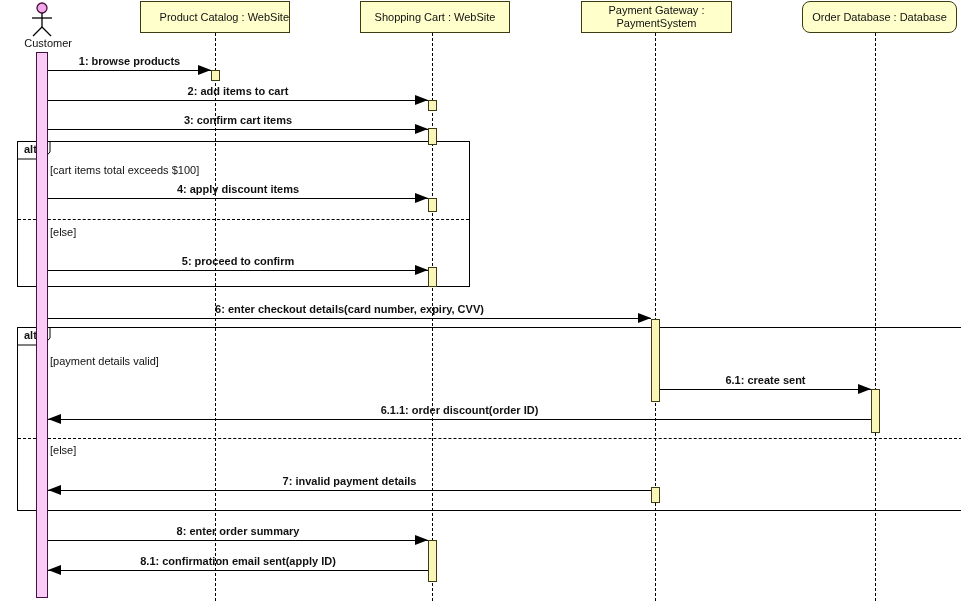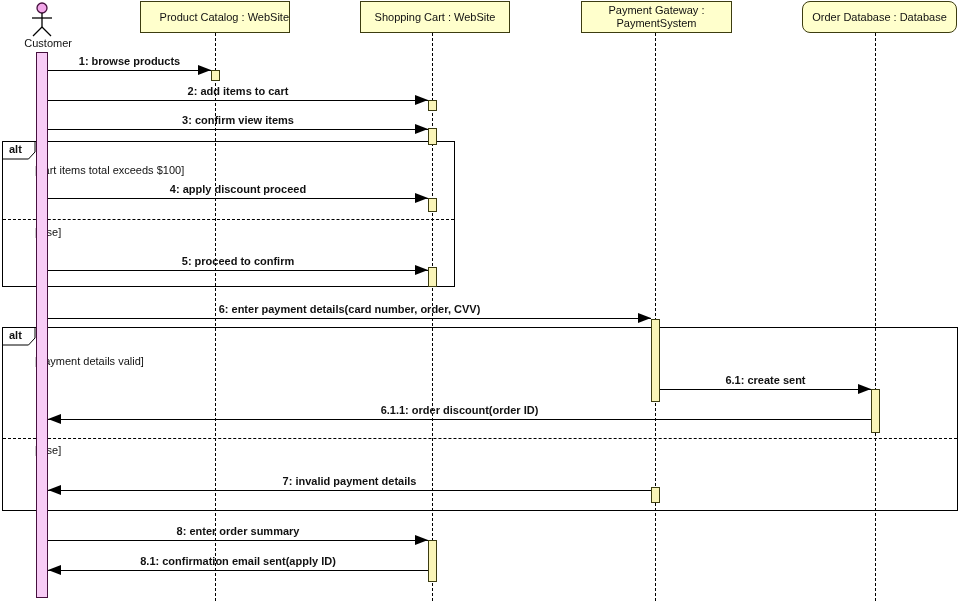--- a/index.html
+++ b/index.html
@@ -10,21 +10,21 @@
   }
   
   .lifeline-dash { position:absolute; width:0; border-left:1px dashed #000; }
   
   .head-box {
     position:absolute; background:#FFFFCC; border:1px solid #3c3c10;
     display:flex; flex-direction:column; align-items:center; justify-content:center;
     text-align:center; line-height:13px; box-sizing:border-box;
   }
   
-  .frag { position:absolute; border:1px solid #000; box-sizing:border-box; }
+  .frag { position:absolute; border:1px solid #000; box-sizing:border-box;margin-left:15px; }
   .frag-divider { position:absolute; left:0; right:0; border-top:1px dashed #000; }
   .guard { position:absolute; left:32px; white-space:nowrap; }
   .frag-op { position:absolute; left:-1px; top:-1px; width:34px; height:19px; }
   .frag-op span { position:absolute; left:7px; top:2px; font-weight:bold; }
   
   .msg { position:absolute; height:0; }
   .msg .line { position:absolute; left:0; right:0; top:0; border-top:1px solid #000; }
   .msg .label {
     position:absolute; left:0; right:0; bottom:3px; text-align:center;
     white-space:nowrap; overflow:visible;font-weight:bold;
@@ -80,36 +80,36 @@
     <div class="label">1: browse products</div>
     <div class="line"></div>
     <div class="arr-r"></div>
   </div>
   <div class="msg" style="left:48px; top:100px; width:380px;">
     <div class="label">2: add items to cart</div>
     <div class="line"></div>
     <div class="arr-r"></div>
   </div>
   <div class="msg" style="left:48px; top:129px; width:380px;">
-    <div class="label">3: confirm view items</div>
+    <div class="label">3: confirm cart items</div>
     <div class="line"></div>
     <div class="arr-r"></div>
   </div>
   <div class="msg" style="left:48px; top:198px; width:380px;">
-    <div class="label">4: apply discount proceed</div>
+    <div class="label">4: apply discount items</div>
     <div class="line"></div>
     <div class="arr-r"></div>
   </div>
   <div class="msg" style="left:48px; top:270px; width:380px;">
     <div class="label">5: proceed to confirm</div>
     <div class="line"></div>
     <div class="arr-r"></div>
   </div>
   <div class="msg" style="left:48px; top:318px; width:603px;">
-    <div class="label">6: enter payment details(card number, order, CVV)</div>
+    <div class="label">6: enter checkout details(card number, expiry, CVV)</div>
     <div class="line"></div>
     <div class="arr-r"></div>
   </div>
   <div class="msg" style="left:660px; top:389px; width:211px;">
     <div class="label">6.1: create sent</div>
     <div class="line"></div>
     <div class="arr-r"></div>
   </div>
   <div class="msg" style="left:48px; top:419px; width:823px;">
     <div class="label">6.1.1: order discount(order ID)</div>

